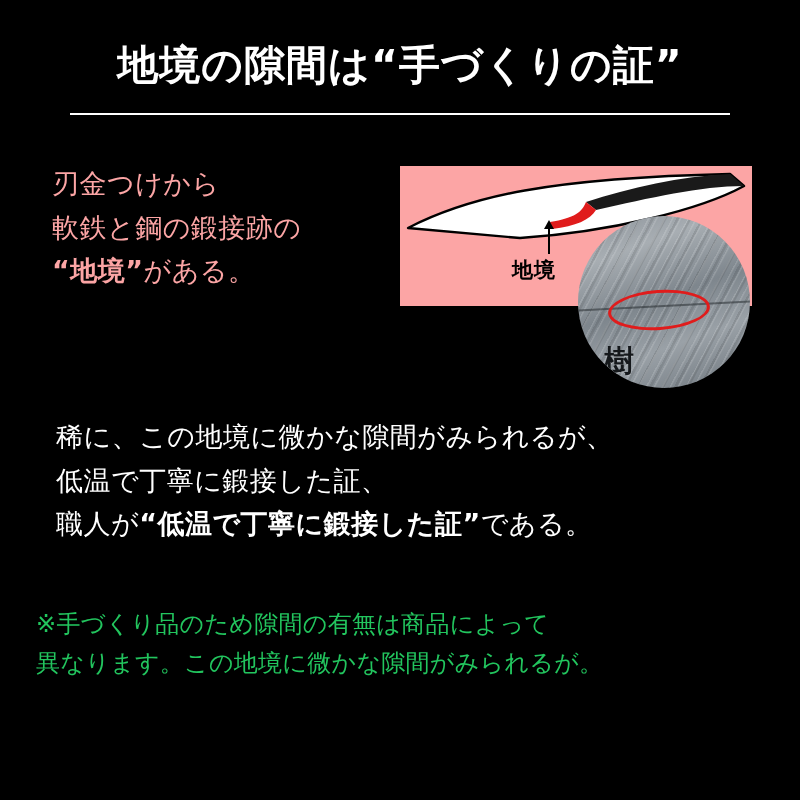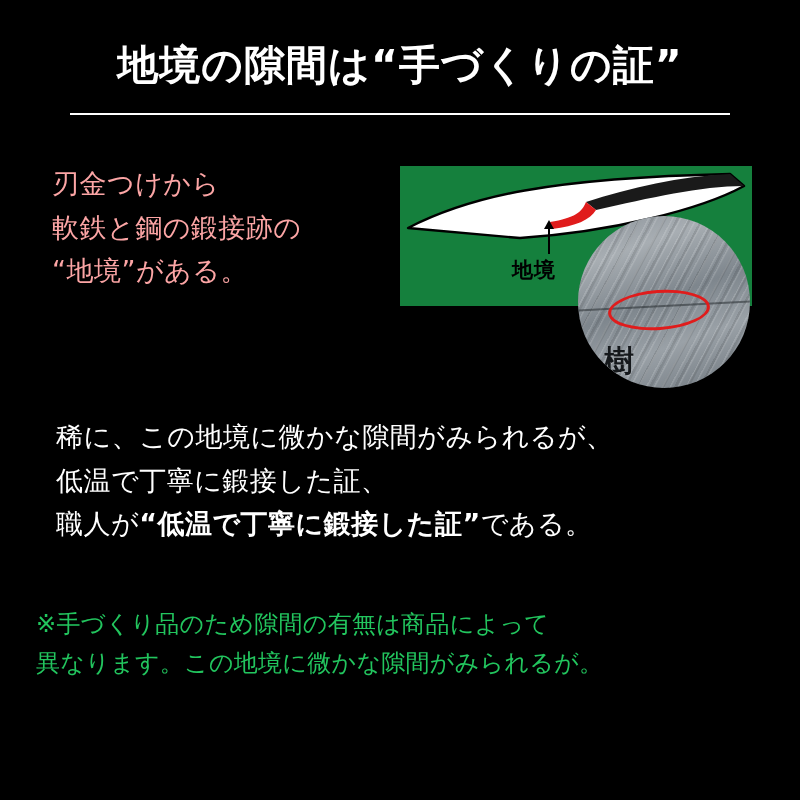--- a/index.html
+++ b/index.html
@@ -51,38 +51,38 @@
     position: absolute;
     top: 162px;
     left: 52px;
     width: 350px;
     font-size: 27px;
     line-height: 1.62;
     letter-spacing: 0.5px;
     color: #fca5a5;
   }
   .para1 .bold {
-    font-weight: normal;
+    font-weight: bold;
   }
 
   
   .figure {
     position: absolute;
     top: 158px;
     left: 400px;
     width: 352px;
     height: 220px;
   }
   .fig-white {
     position: absolute;
     top: 8px;
     left: 0;
     width: 352px;
     height: 140px;
-    background: #15803d;
+    background: #fca5a5;
     overflow: hidden;
   }
   .fig-label {
     position: absolute;
     left: 112px;
     top: 90px;
     font-size: 21px;
     font-weight: bold;
     color: #000000;
     letter-spacing: 1px;

